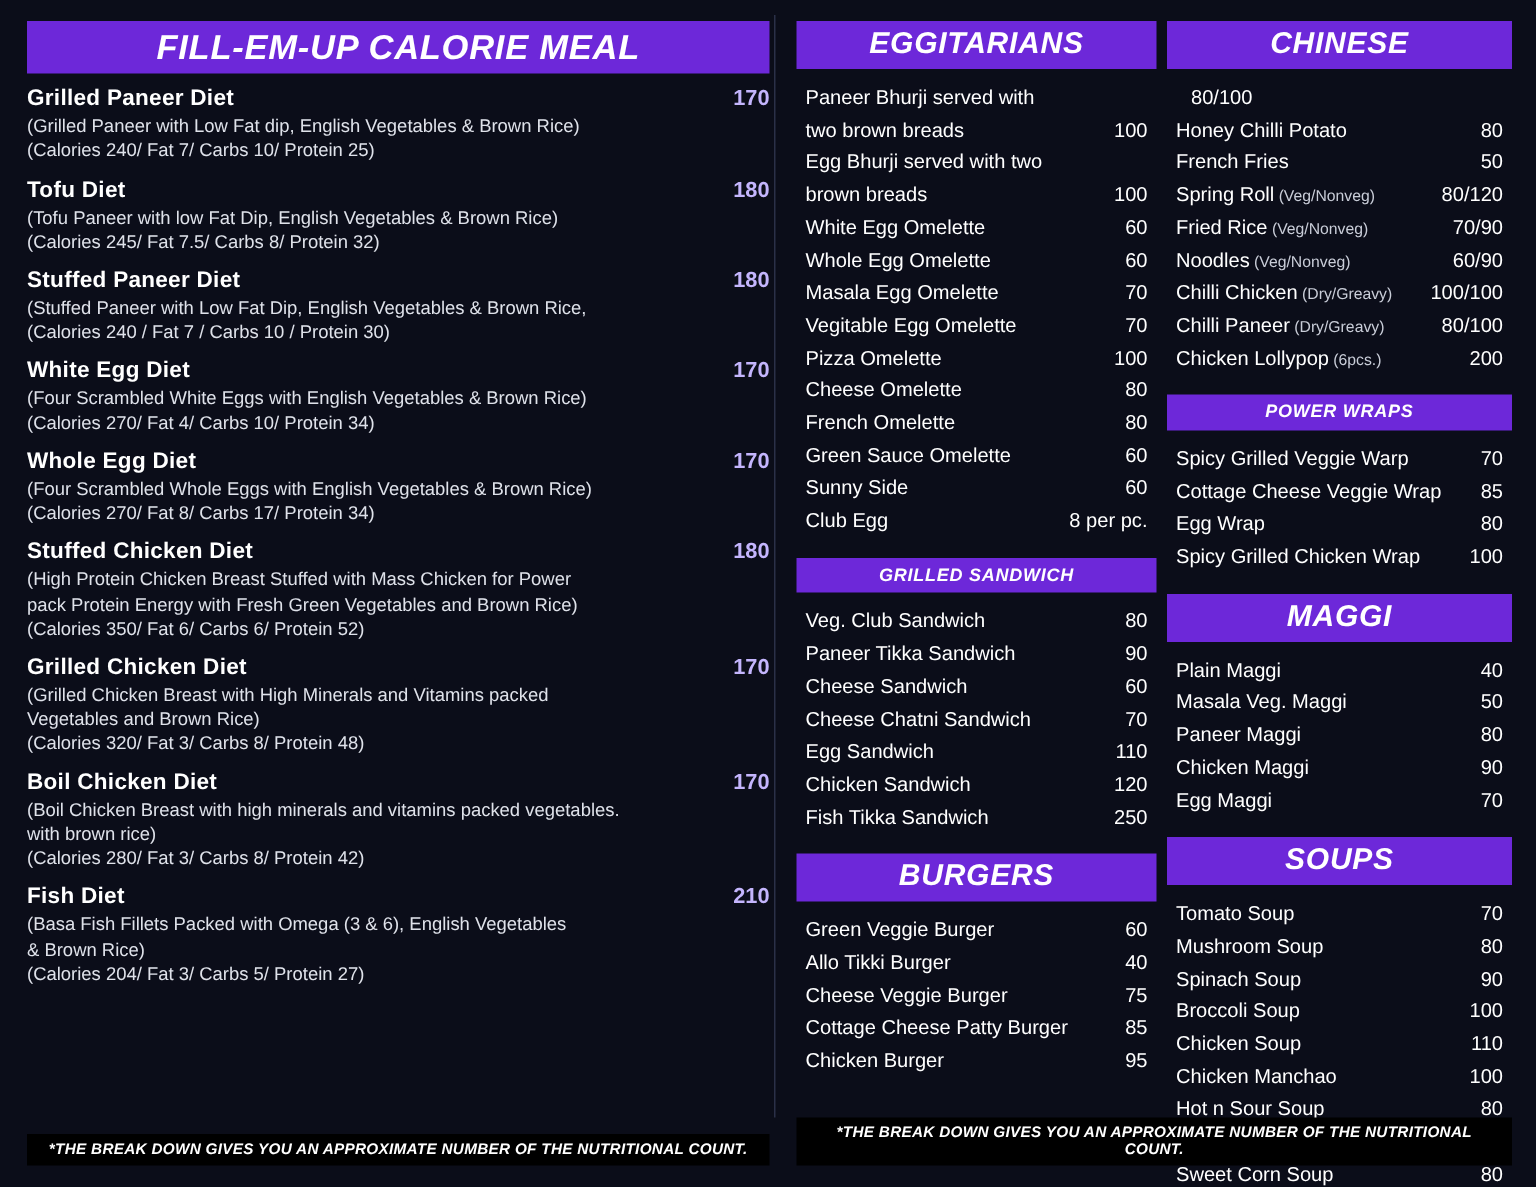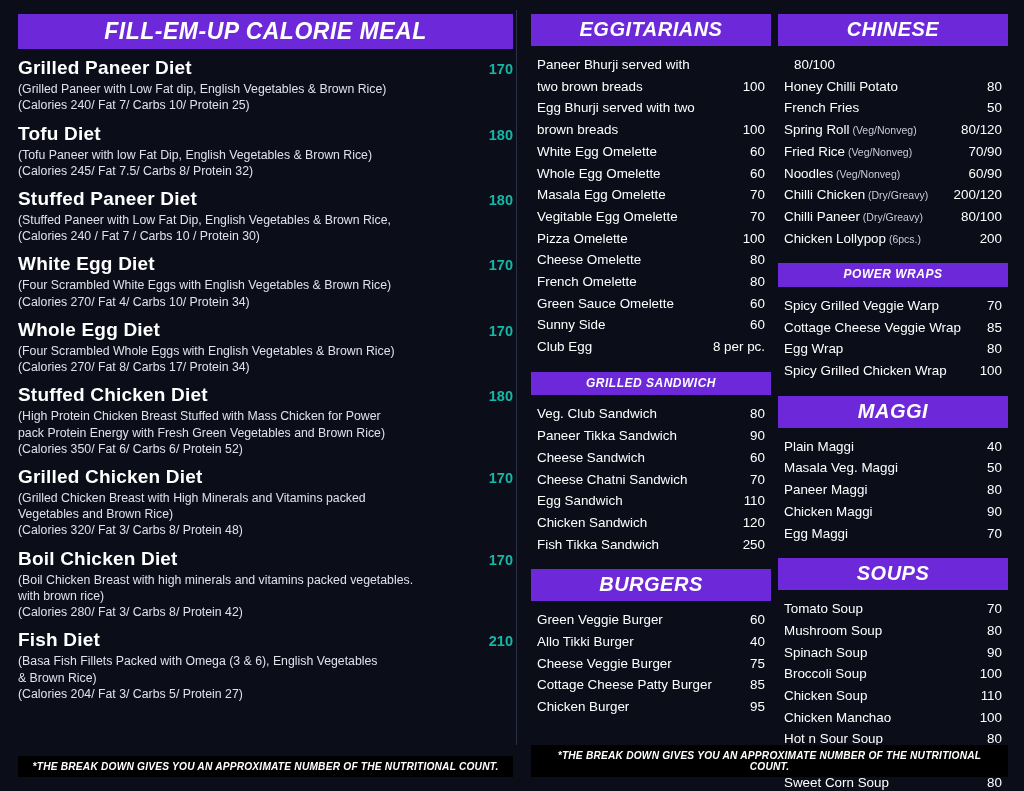--- a/index.html
+++ b/index.html
@@ -57,29 +57,29 @@
   .meal {
     margin-bottom: 9px;
     color: #ffffff;
   }
   .meal-head {
     display: flex;
     align-items: baseline;
     justify-content: space-between;
   }
   .meal-name {
-    font-size: 19px;
+    font-size: 15px;
     font-weight: bold;
     color: #ffffff;
     letter-spacing: 0.2px;
   }
   .meal-price {
     font-size: 14.5px;
     font-weight: bold;
-    color: #14b8a6;
+    color: #c4b5fd;
     margin-left: 10px;
   }
   .meal-desc {
     font-size: 12.3px;
     color: #dfe2ea;
     line-height: 1.32;
     margin-top: 2px;
     max-width: 430px;
   }
 
@@ -346,21 +346,21 @@
         <div class="row">
           <span class="label"><span>Fried Rice</span><span class="note"> (Veg/Nonveg)</span></span>
           <span class="price">70/90</span>
         </div>
         <div class="row">
           <span class="label"><span>Noodles</span><span class="note"> (Veg/Nonveg)</span></span>
           <span class="price">60/90</span>
         </div>
         <div class="row">
           <span class="label"><span>Chilli Chicken</span><span class="note"> (Dry/Greavy)</span></span>
-          <span class="price">200/120</span>
+          <span class="price">100/100</span>
         </div>
         <div class="row">
           <span class="label"><span>Chilli Paneer</span><span class="note"> (Dry/Greavy)</span></span>
           <span class="price">80/100</span>
         </div>
         <div class="row">
           <span class="label"><span>Chicken Lollypop</span><span class="note"> (6pcs.)</span></span>
           <span class="price">200</span>
         </div>
       </div>

